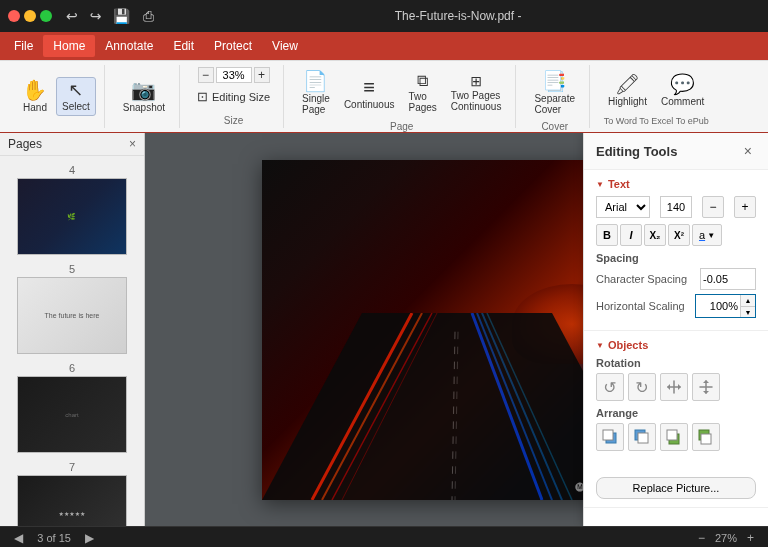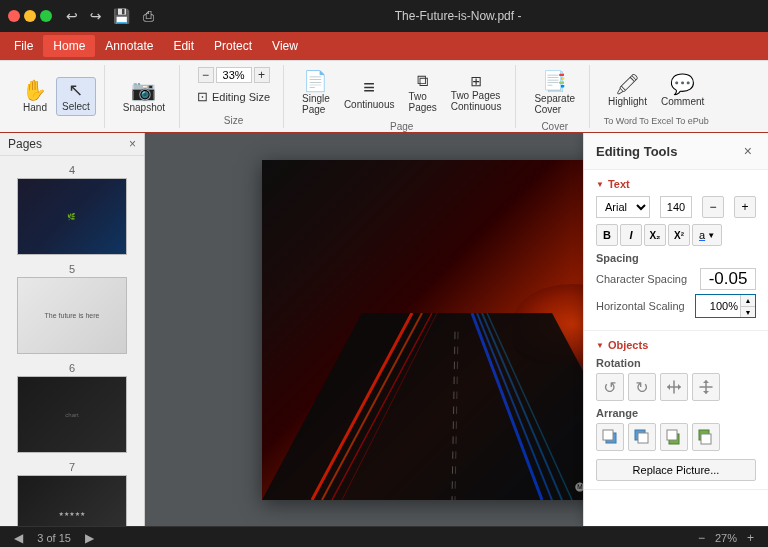--- a/index.html
+++ b/index.html
@@ -438,21 +438,22 @@
       color: #555;
     }
     .et-replace-btn {
       width: 100%;
       padding: 4px 8px;
       border: 1px solid #ccc;
       background: #f5f5f5;
       cursor: pointer;
       font-size: 11px;
       text-align: center;
-      border-radius: 2px;
+      border-radius: 8px;
+      margin-top: 18px;
     }
 
     
     #status-bar {
       height: 22px;
       background: #1e1e1e;
       display: flex;
       align-items: center;
       padding: 0 12px;
       color: #aaa;
@@ -708,21 +709,21 @@
               <span style="text-decoration:underline;text-decoration-color:#1a6aff;">a</span>
               <span style="font-size:8px;">▼</span>
             </div>
           </div>
 
           <div>
             <div class="et-spacing-label">Spacing</div>
 
             <div class="et-spacing-row">
               <span class="et-label">Character Spacing</span>
-              <input class="et-input-right" value="-0.05" style="width: 56px; border: 1px solid rgb(204, 204, 204); font-size: 17px; padding: 2px; text-align: center;">
+              <input class="et-input-right" value="-0.05" style="width: 56px; border: 1px solid rgb(204, 204, 204); font-size: 11px; padding: 2px; text-align: left;">
             </div>
 
             <div class="et-spacing-row">
               <span class="et-label">Horizontal Scaling</span>
               <div class="et-input-right-spin">
                 <input value="100%" style="width: 44px; border: none; font-size: 11px; padding: 2px; text-align: right;">
                 <div class="et-spin-btns">
                   <button class="et-spin-btn">▲</button>
                   <button class="et-spin-btn">▼</button>
                 </div>

